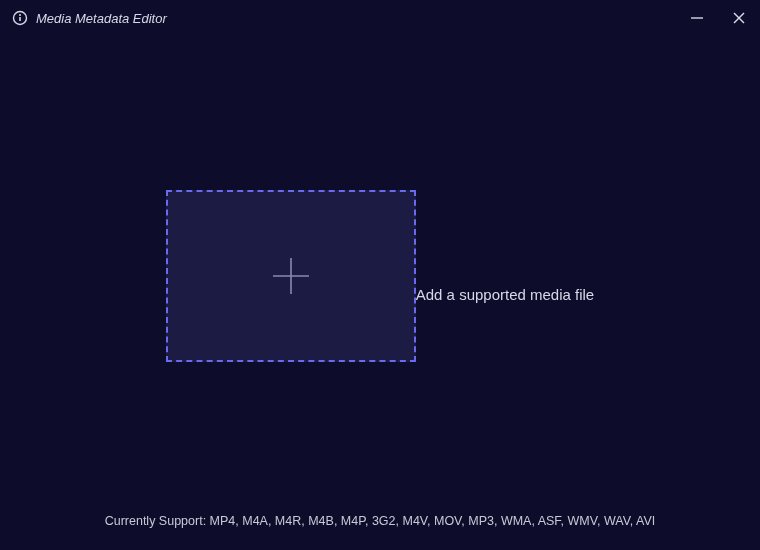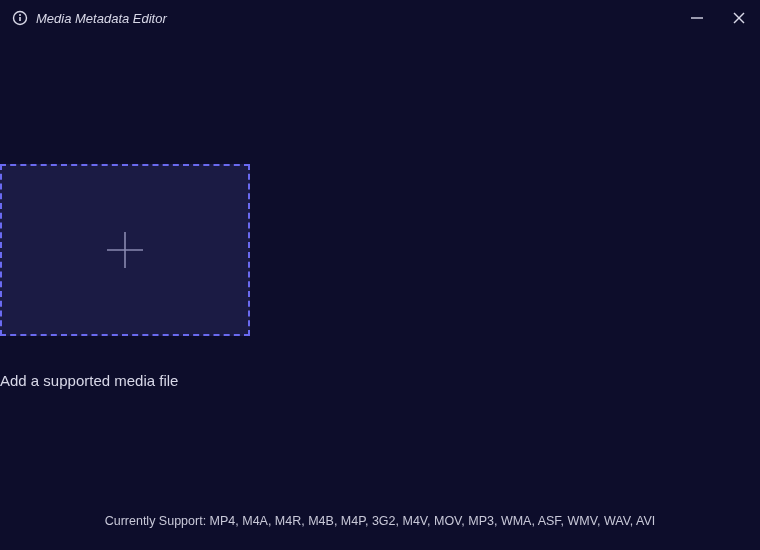--- a/index.html
+++ b/index.html
@@ -52,22 +52,22 @@
       width: 18px;
       height: 18px;
       display: flex;
       align-items: center;
       justify-content: center;
       cursor: pointer;
     }
     .main {
       flex: 1;
       display: flex;
-      flex-direction: column;
-      align-items: flex-start;
+      flex-direction: row;
+      align-items: center;
       justify-content: center;
       padding-top: 20px;
     }
     .dropzone {
       width: 250px;
       height: 172px;
       border: 2px dashed #6a6af0;
       background: #1b1b44;
       display: flex;
       align-items: center;

